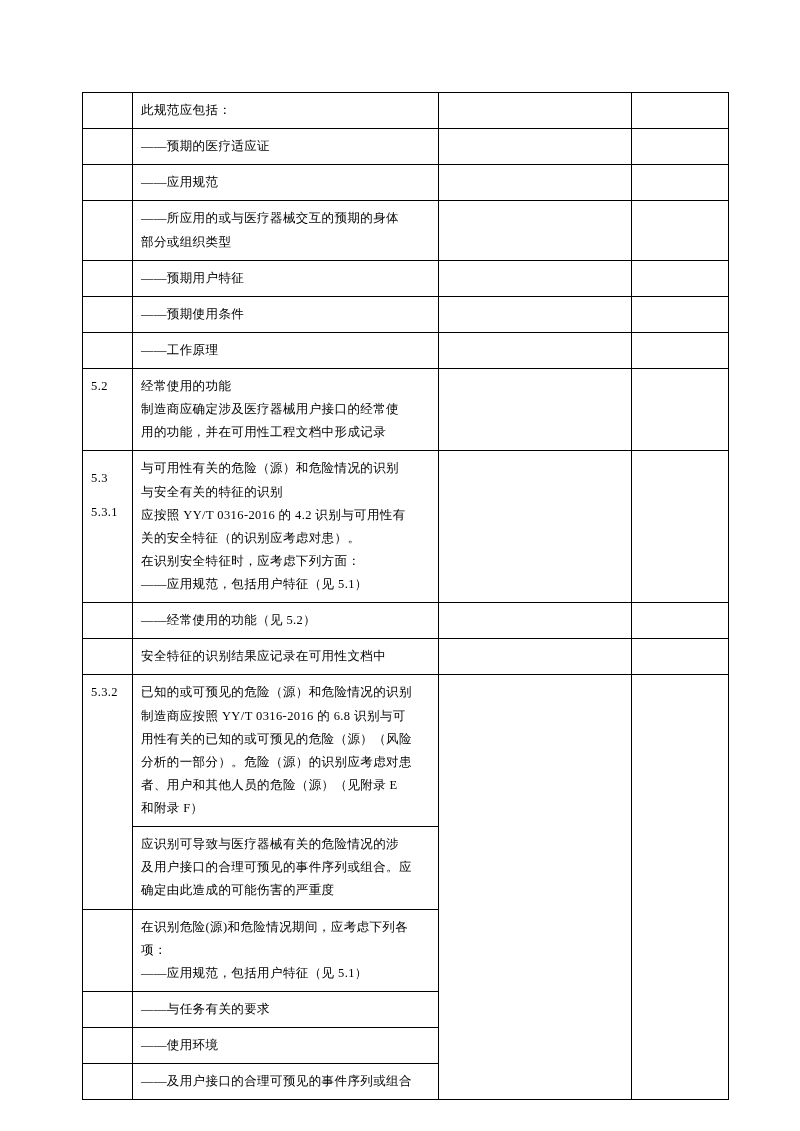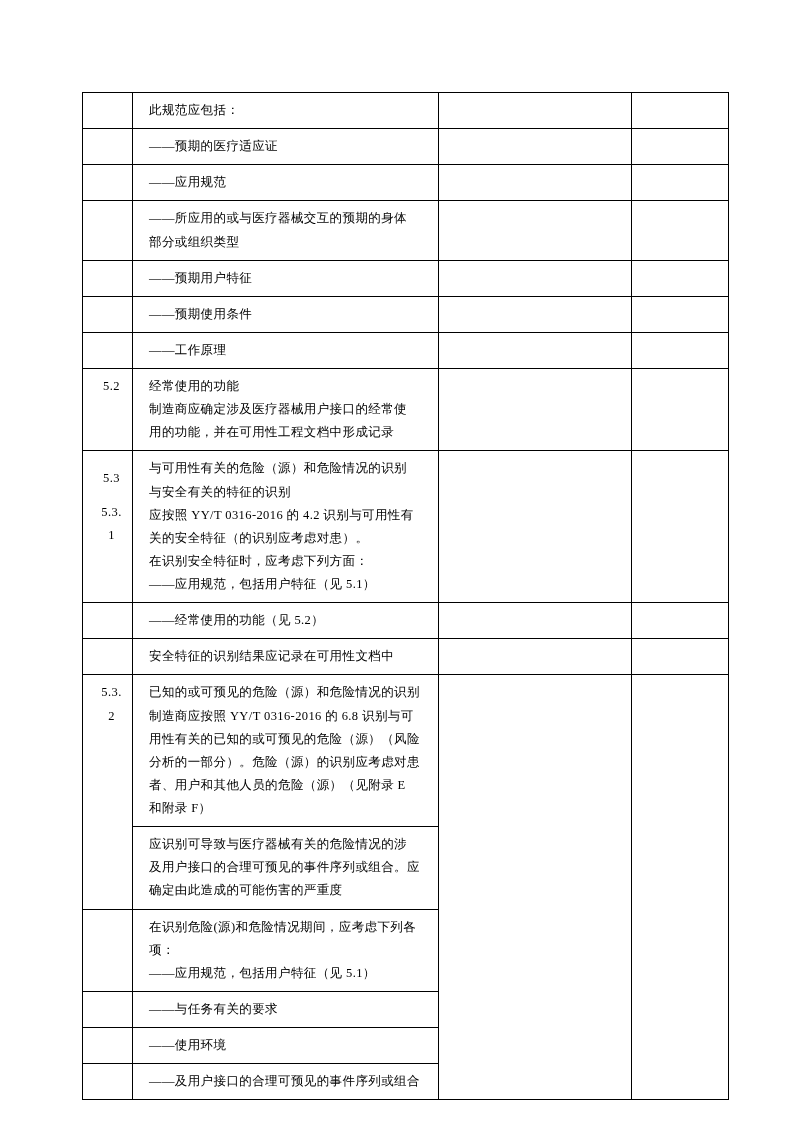--- a/index.html
+++ b/index.html
@@ -21,33 +21,33 @@
     padding: 92px 72px 0 82px;
   }
   table.doc-table {
     width: 646px;
     border-collapse: collapse;
     table-layout: fixed;
   }
   table.doc-table td {
     border: 1px solid #000000;
     vertical-align: top;
-    padding: 6px 8px 6px 16px;
+    padding: 6px 8px 6px 8px;
     font-size: 12.5px;
     line-height: 1.85;
     letter-spacing: 0.4px;
     word-break: break-all;
   }
   col.c-num { width: 50px; }
   col.c-text { width: 306px; }
   col.c-b { width: 193px; }
   col.c-c { width: 97px; }
 
   td.num-cell {
-    text-align: center;
+    text-align: left;
     vertical-align: middle;
     font-size: 12.5px;
     letter-spacing: 0;
     padding-left: 2px;
     padding-right: 2px;
   }
   td.blank-cell {
     padding: 0;
   }
   .line {

